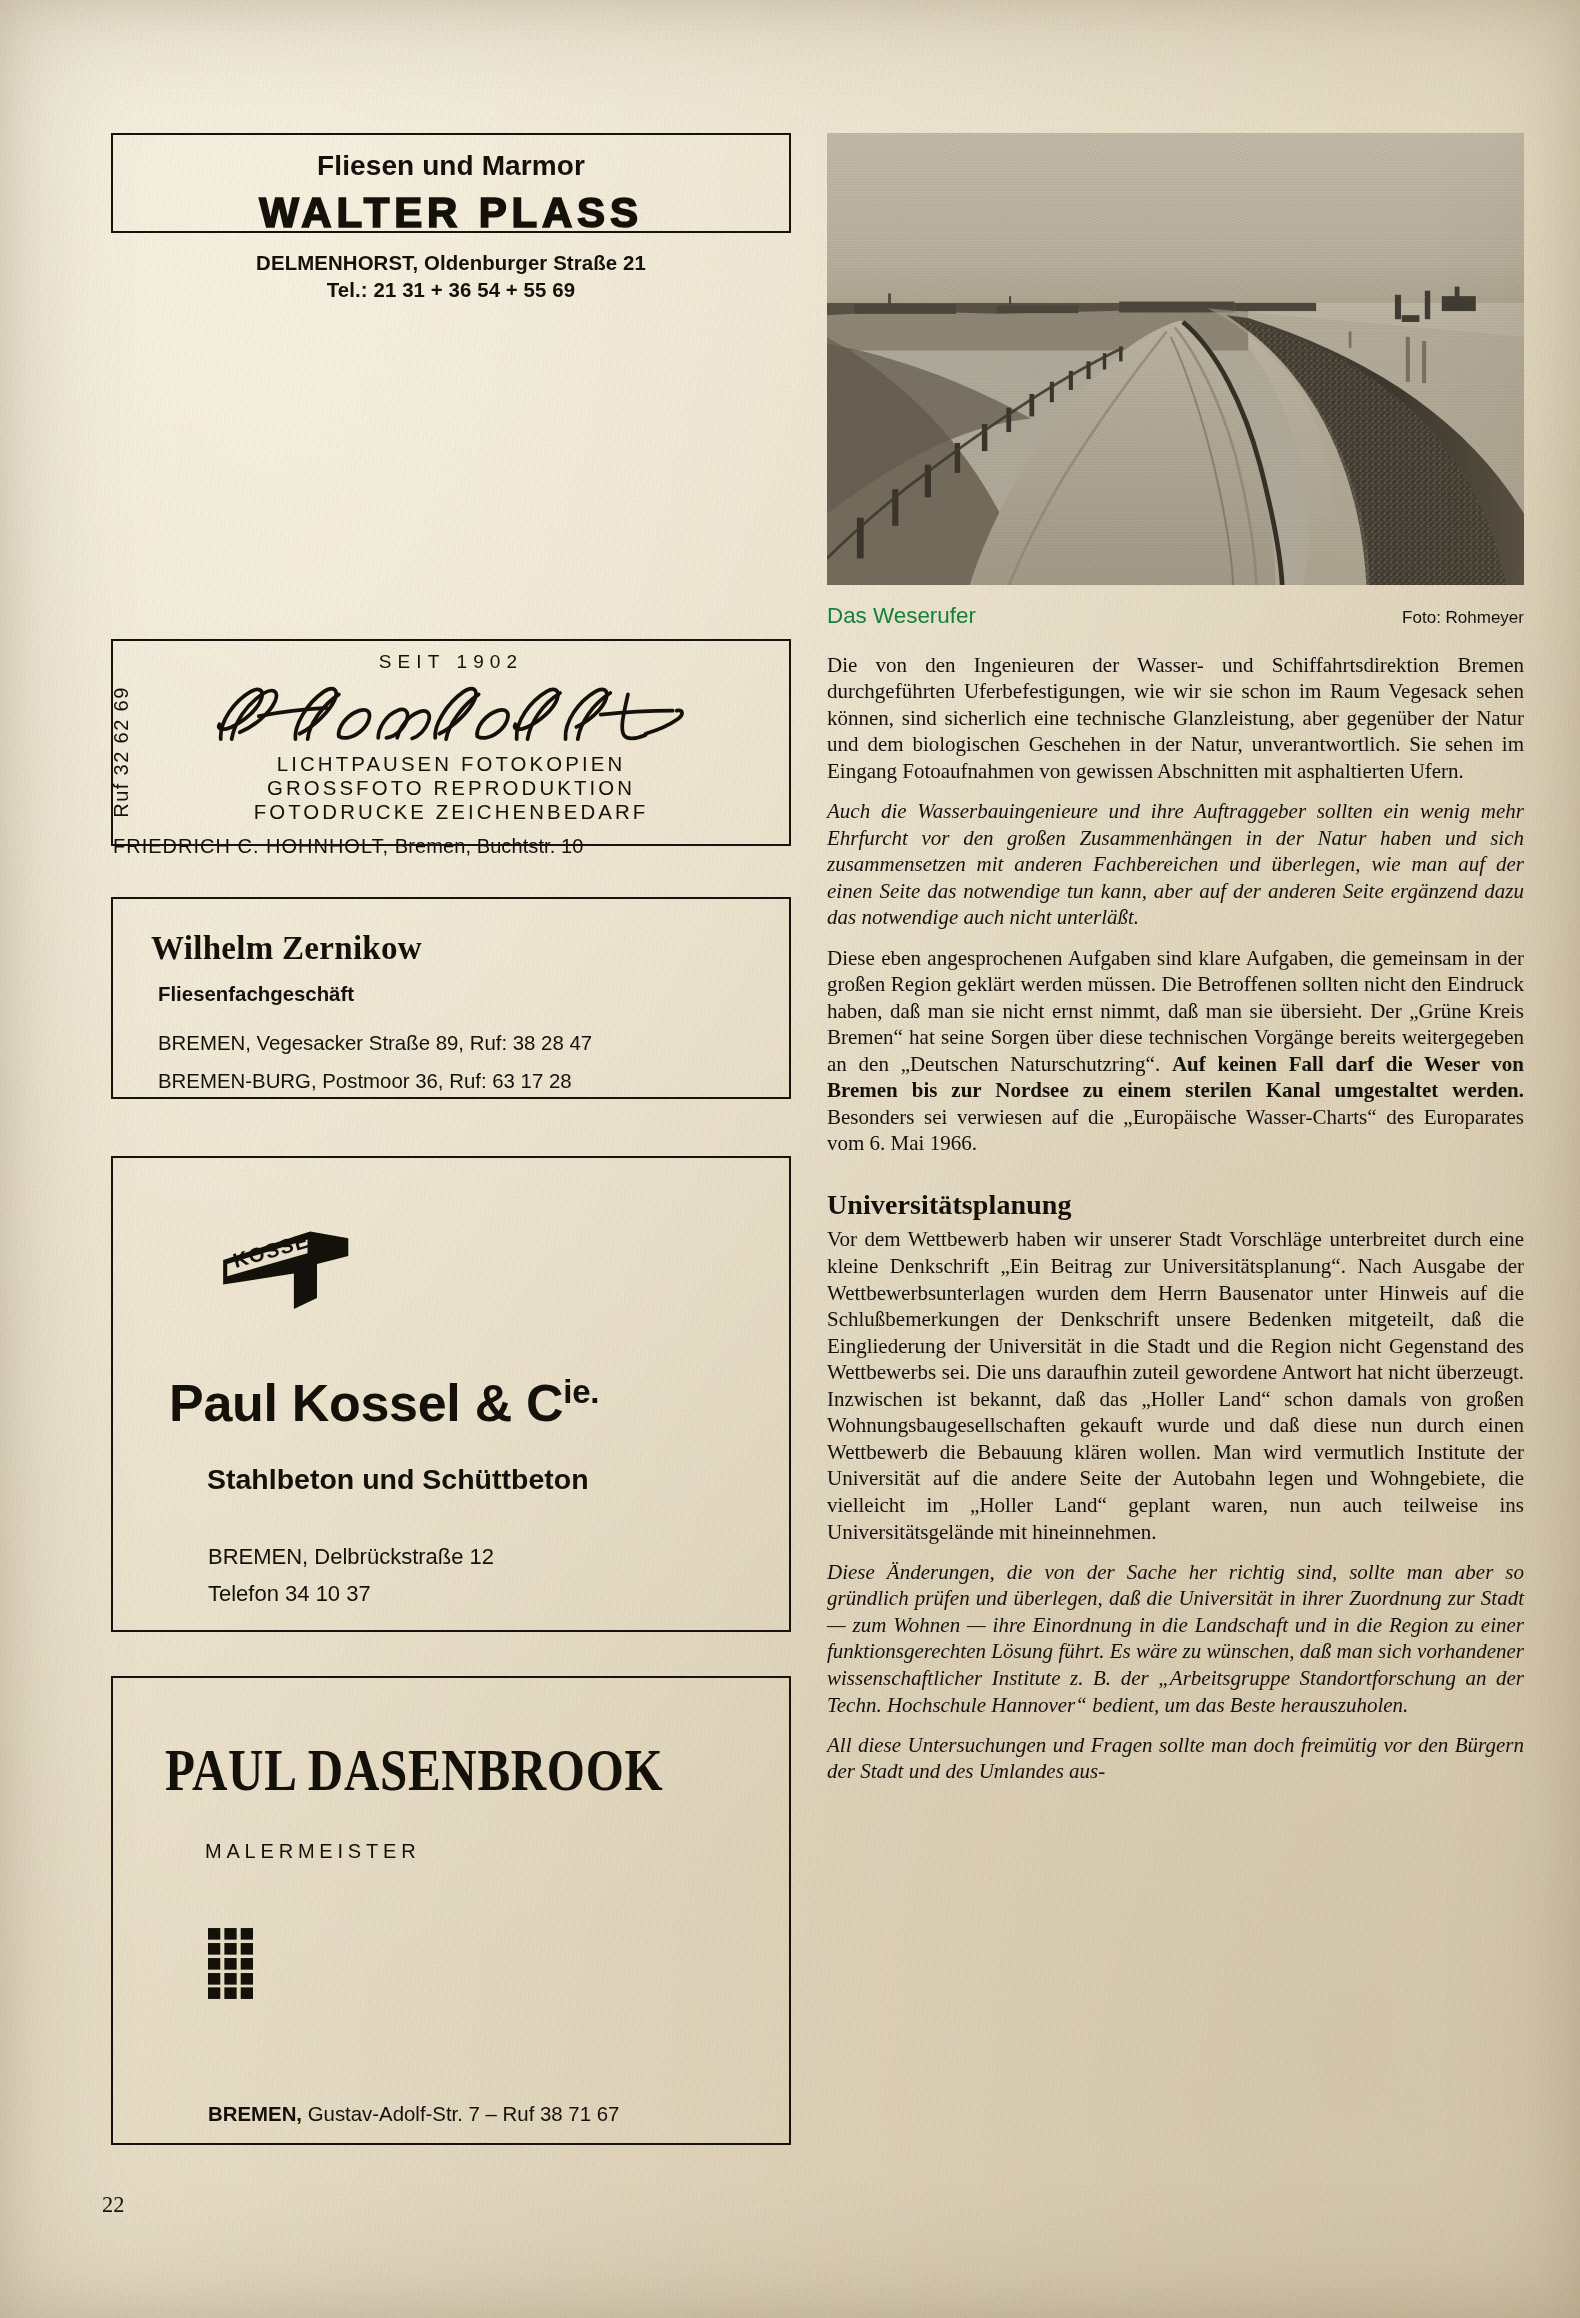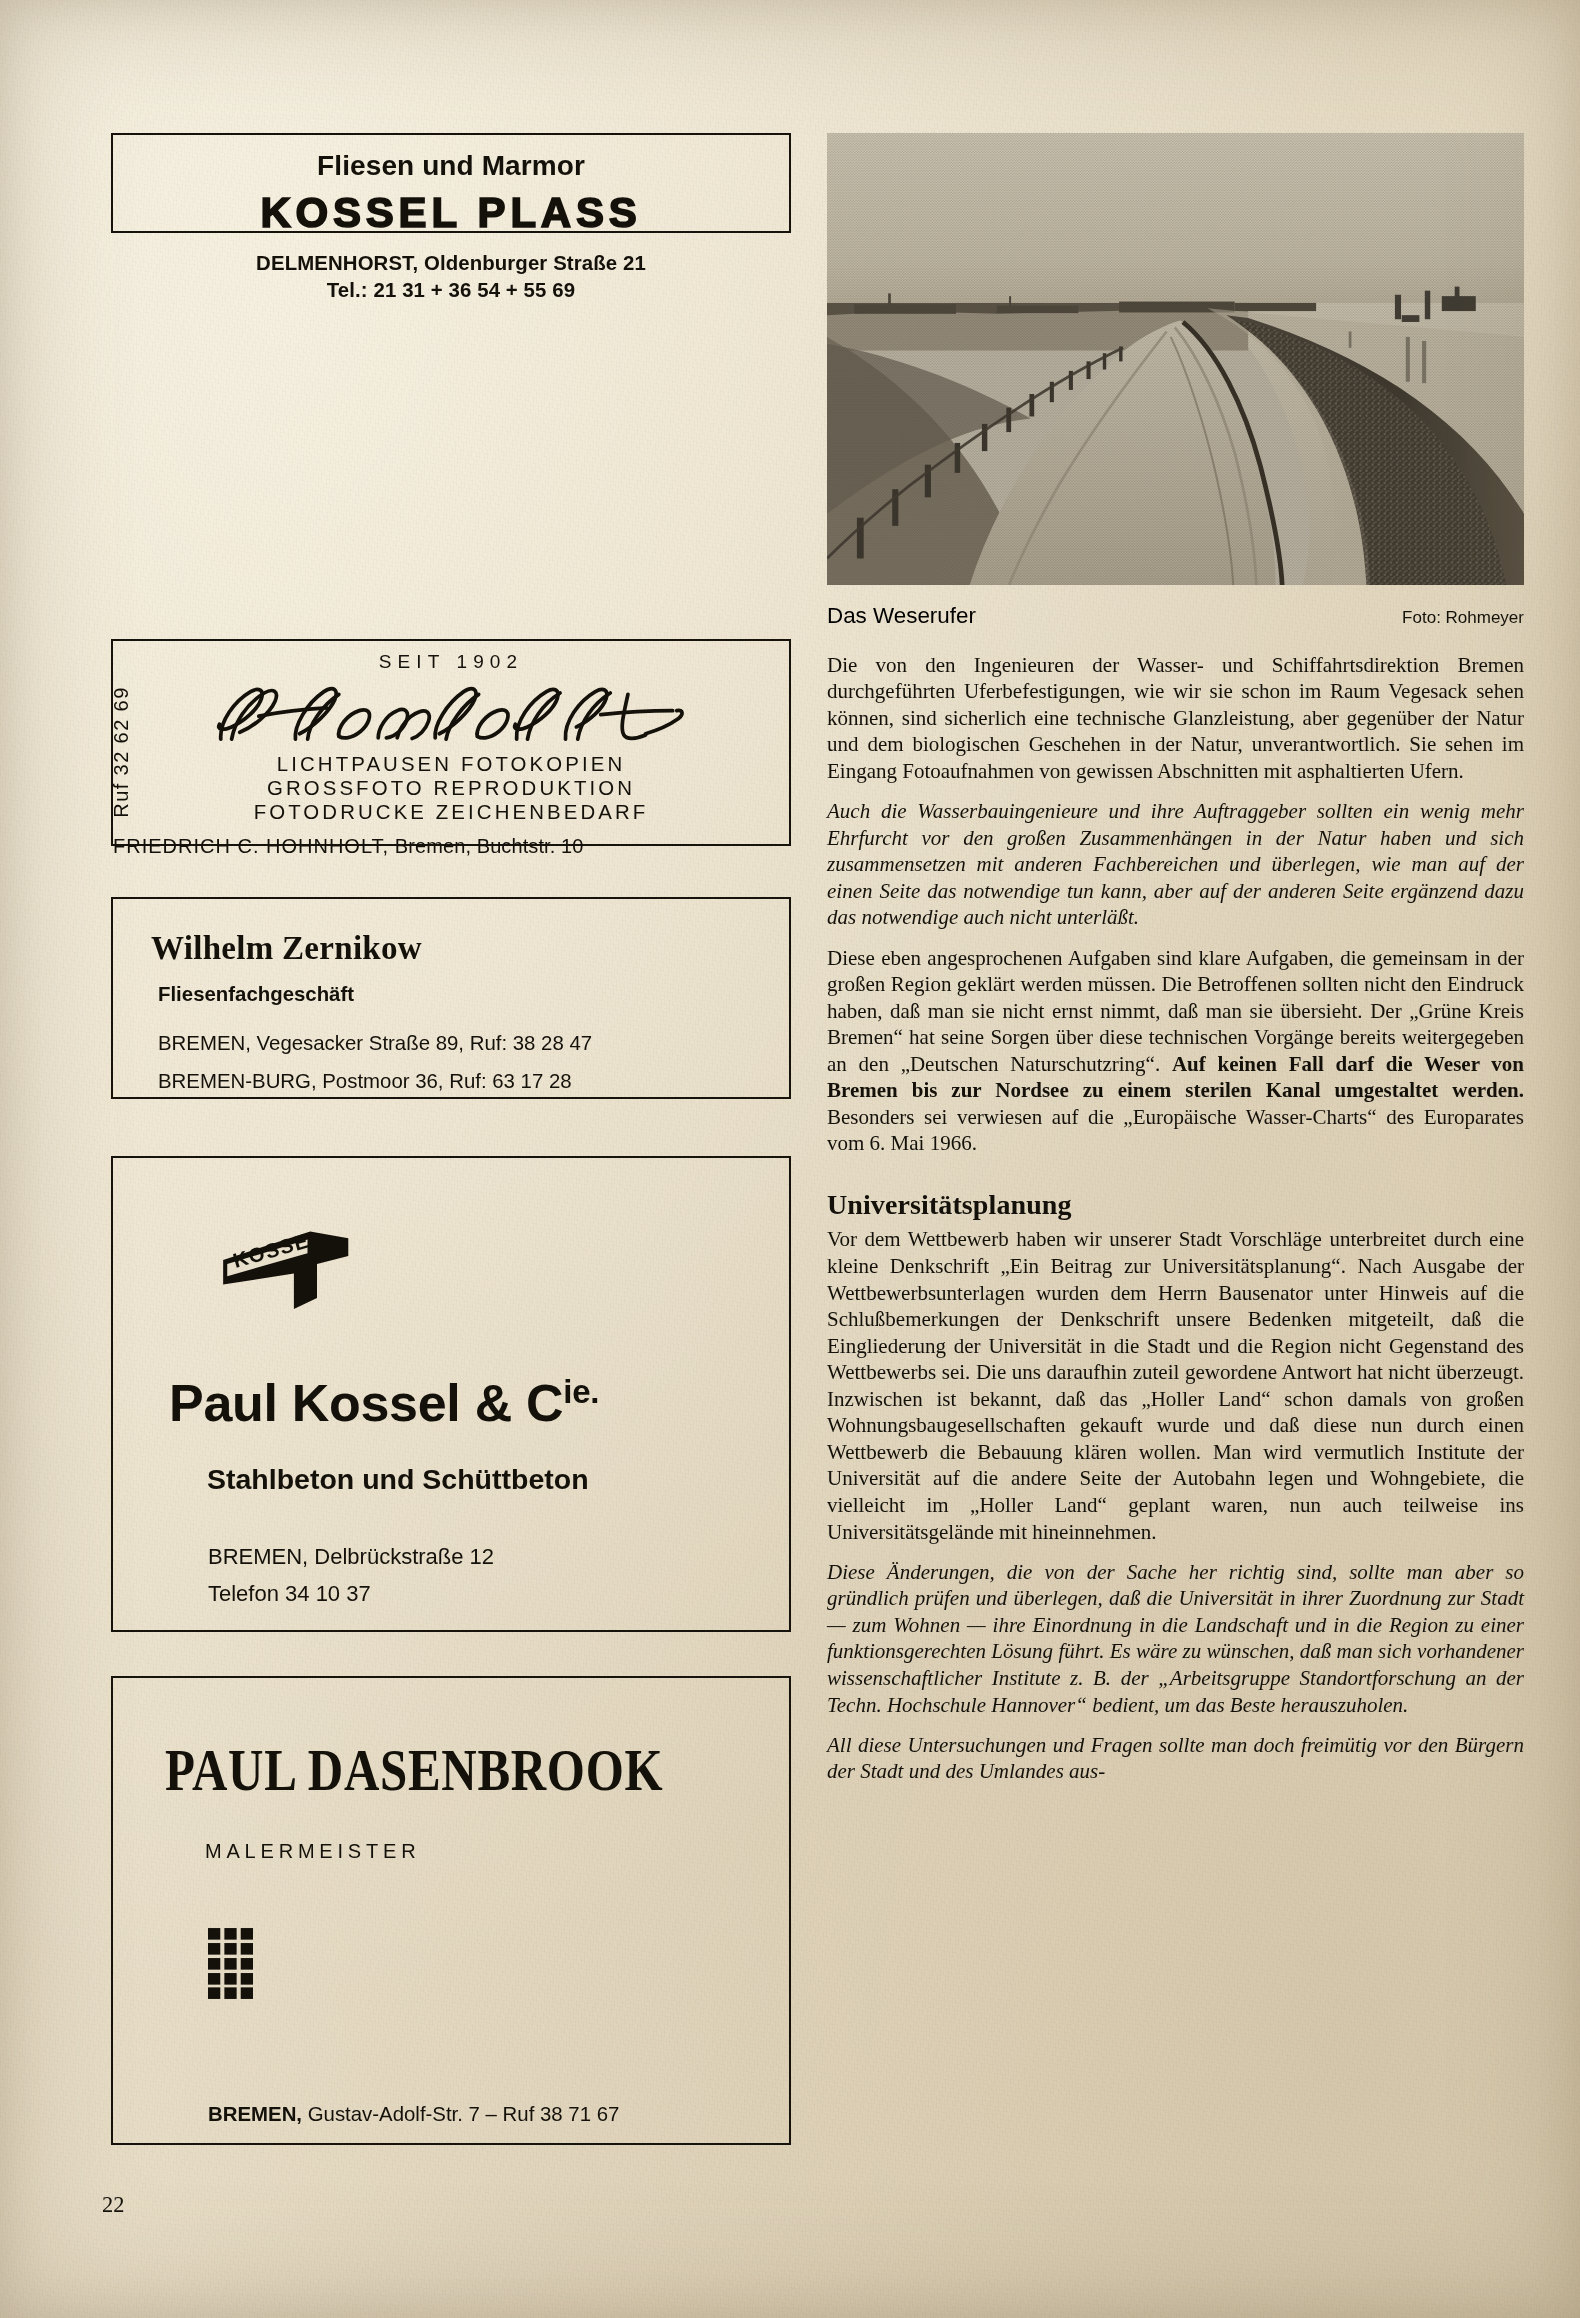--- a/index.html
+++ b/index.html
@@ -113,21 +113,21 @@
   .right{ position:absolute; left:827px; top:133px; width:697px; }
   .photo{
     width:697px; height:452px; position:relative; overflow:hidden;
     background:#b9b2a2;
   }
   .photo svg{ display:block; width:100%; height:100%; }
   .capline{
     display:flex; justify-content:space-between; align-items:baseline;
     margin-top:17.7px;
   }
-  .cap{ font-size:22.4px; color:#000000; }
+  .cap{ font-size:22.4px; color:#15803d; }
   .credit{ font-size:17px; color:#14110b; }
 
   .body-txt{
     font-family:"Liberation Serif", serif;
     color:#14110b;
     font-size:21px;
     line-height:1.265;
     text-align:justify;
     margin-top:23px;
     hyphens:none;
@@ -145,21 +145,21 @@
 <body>
 
 <div class="paper"></div>
 <div class="grain"></div>
 
 <div class="page">
 
   <div class="ad" id="ad-plass">
     <div class="ad-inner">
       <div class="c ink plass-top">Fliesen und Marmor</div>
-      <div class="c ink plass-name">KOSSEL PLASS</div>
+      <div class="c ink plass-name">WALTER PLASS</div>
       <div class="c ink plass-addr">DELMENHORST, Oldenburger Straße 21</div>
       <div class="c ink plass-tel">Tel.: 21 31  +  36 54  +  55 69</div>
     </div>
   </div>
 
 
   <div class="ad" id="ad-hohnholt">
     <div class="ad-inner">
       <div class="ink hh-seit">SEIT 1902</div>
 

